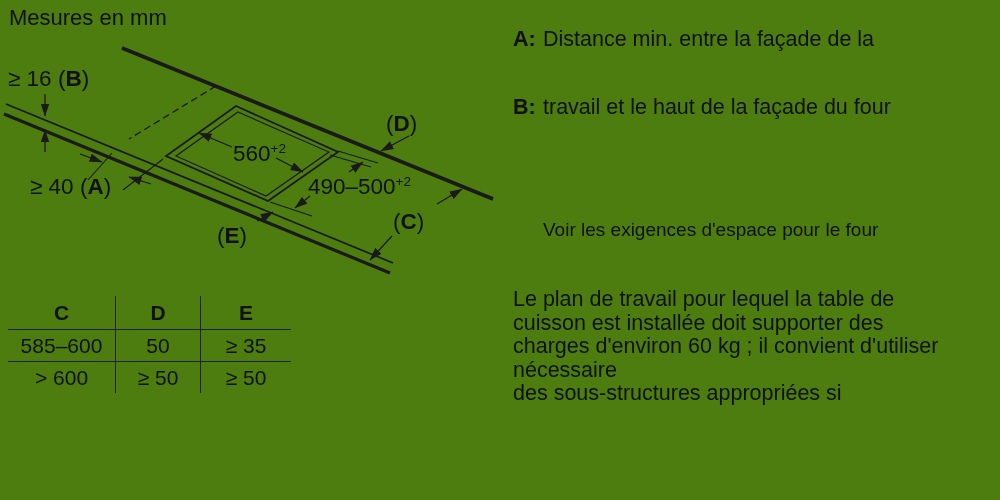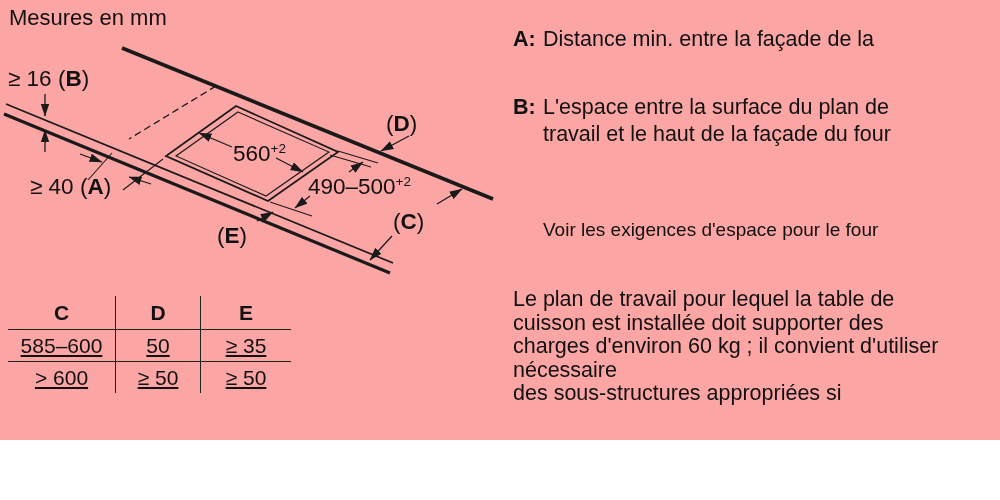--- a/index.html
+++ b/index.html
@@ -1,17 +1,17 @@
 <!DOCTYPE html>
 <html><head>
 <meta charset="utf-8">
 <style>
   html,body { margin:0; padding:0; background:#fff; }
   .page {
-    position:relative; width:1000px; height:440px; background:#fca5a5;
+    position:relative; width:1000px; height:500px; background:#4d7c0f;
     font-family:"Liberation Sans", sans-serif; color:#111; overflow:hidden;
   }
   .title { position:absolute; left:9px; top:5px; font-size:22px; }
 
   
   .diagram { position:absolute; left:0; top:40px; }
   .diagram line, .diagram polygon { stroke:#1a1a1a; fill:none; }
   .diagram .thick  { stroke-width:3.6; }
   .diagram .edge   { stroke-width:3.2; }
   .diagram .thin   { stroke-width:1.7; }
@@ -21,21 +21,21 @@
   .diagram .dashed { stroke-width:1.3; stroke-dasharray:7 4; }
   .diagram .dim    { stroke-width:1.3; }
   .diagram text { font-size:22.5px; fill:#111; font-family:"Liberation Sans", sans-serif; }
   .diagram .sup { font-size:13.5px; }
   .bold { font-weight:bold; }
 
   
   .dim-table { position:absolute; left:8px; top:296px; border-collapse:collapse;
                font-size:21px; text-align:center; color:#111; }
   .dim-table th { font-weight:bold; height:31px; border-bottom:1.8px solid #222; }
-  .dim-table td { height:29px;text-decoration:underline; }
+  .dim-table td { height:29px; }
   .dim-table tr.rule td { border-bottom:1.8px solid #222; }
   .dim-table .c-c { width:105px; }
   .dim-table .c-d { width:82px; border-left:1.8px solid #222; border-right:1.8px solid #222; }
   .dim-table .c-e { width:88px; }
 
   
   .note { position:absolute; left:513px; display:flex; font-size:21.5px; }
   .note .label { width:30px; flex:none; font-weight:bold; line-height:27px; }
   .note .line, .voir .line { display:block; line-height:27px; }
   .note-a { top:26px; }
@@ -118,21 +118,20 @@
   <div class="note note-a">
     <span class="label">A:</span>
     <span>
       <span class="line">Distance min. entre la façade de la</span>
     </span>
   </div>
 
   <div class="note note-b">
     <span class="label">B:</span>
     <span>
-      <span class="line">L'espace entre la surface du plan de</span>
       <span class="line">travail et le haut de la façade du four</span>
     </span>
   </div>
 
   <div class="voir">
     <span class="line">Voir les exigences d'espace pour le four</span>
   </div>
 
   <div class="para">
     <span class="line">Le plan de travail pour lequel la table de</span>

